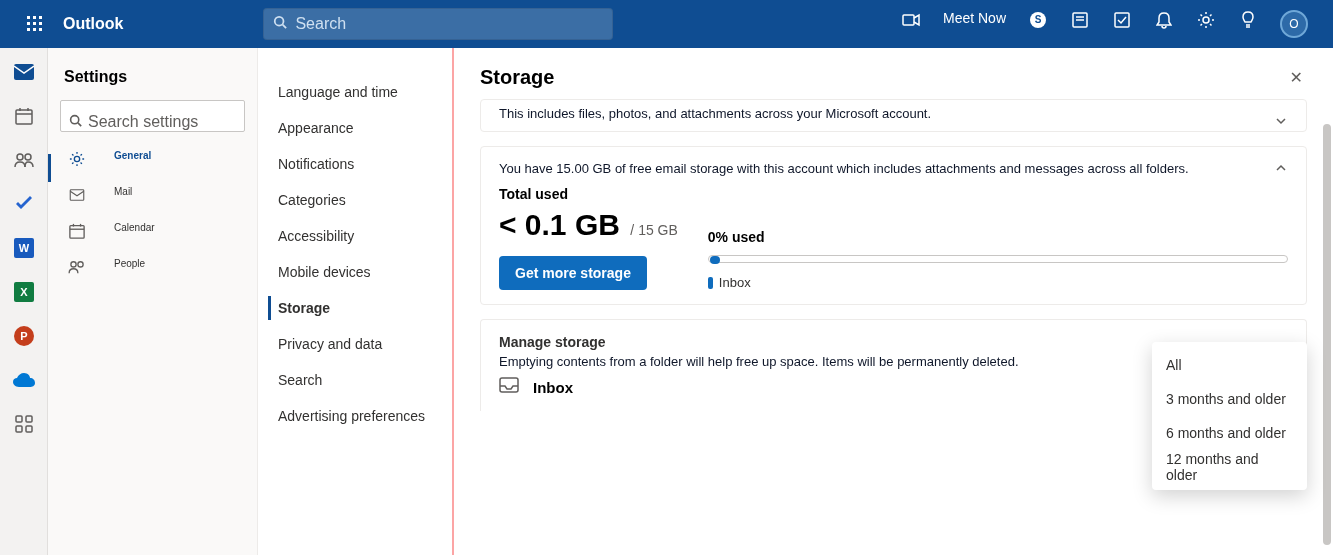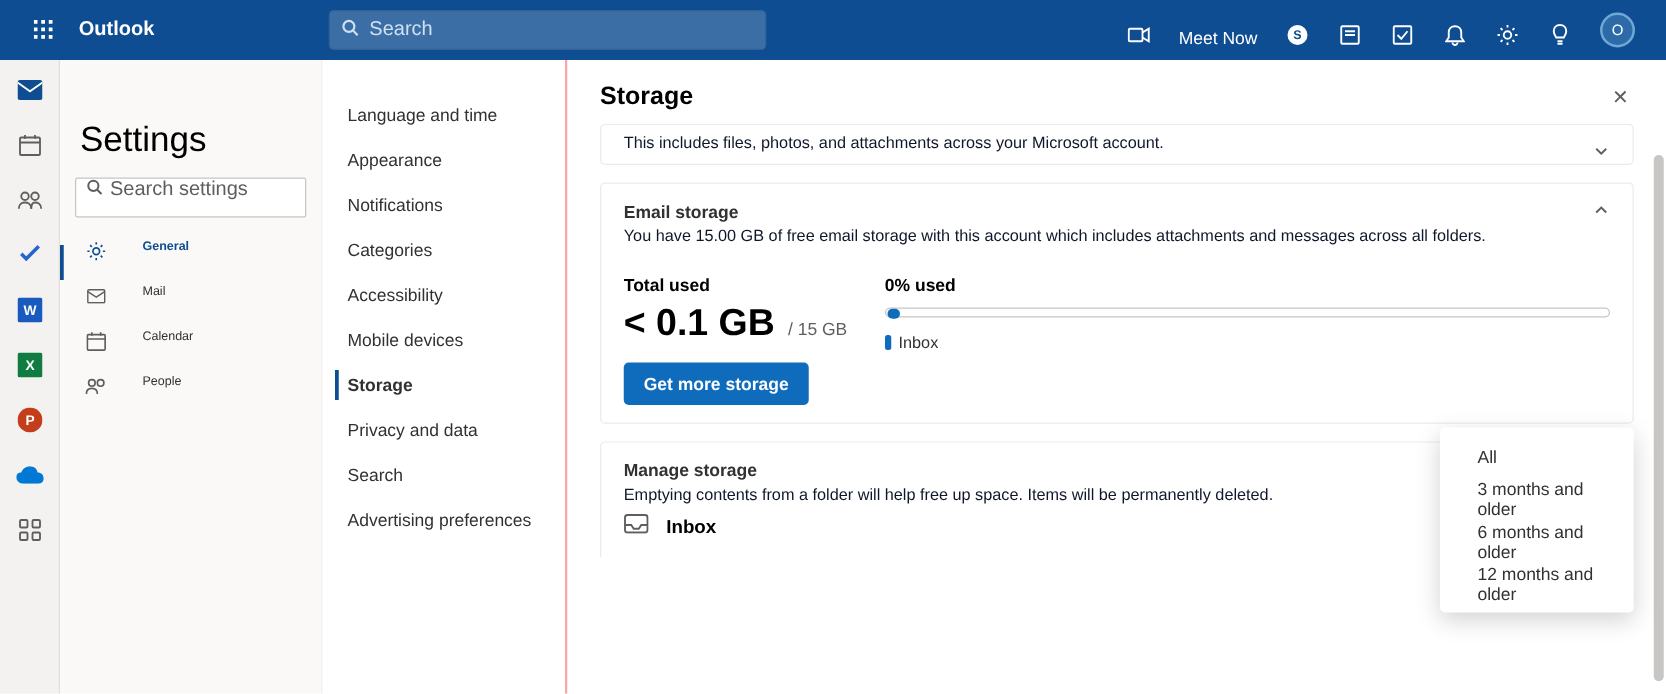--- a/index.html
+++ b/index.html
@@ -4,33 +4,33 @@
 <style>
 * { margin: 0; padding: 0; box-sizing: border-box; font-family: 'Segoe UI', Tahoma, sans-serif; }
 body { width: 1333px; height: 555px; overflow: hidden; background: #fff; }
 
 .topbar { height: 48px; background: #0f4d92; display: flex; align-items: center; color: #fff; padding: 0 19px; }
 .topbar .waffle { width: 32px; height: 32px; display: flex; align-items: center; justify-content: center; cursor: pointer; }
 .topbar .brand { font-size: 16px; font-weight: 600; margin-left: 12px; margin-right: 140px; }
 .topbar .searchbox { width: 350px; height: 32px; background: #3b6ea5; border-radius: 4px; display: flex; align-items: center; padding: 0 10px; color: #cfe0f1; cursor: text; box-shadow: inset 0 0 0 1px rgba(0,0,0,0.1); }
 .topbar .searchbox .sicon { margin-right: 8px; }
 .topbar .spacer { flex: 1; }
-.topbar .right { display: flex; align-items: flex-end; gap: 22px; padding-right: 6px; }
+.topbar .right { display: flex; align-items: flex-start; gap: 22px; padding-right: 6px; }
 .topbar .right .meet { font-size: 14px; cursor: pointer; }
 .topbar .right .ticon { width: 20px; height: 20px; display: flex; align-items: center; justify-content: center; cursor: pointer; color: #fff; }
 .topbar .right .avatar { width: 28px; height: 28px; border-radius: 50%; background: #2d6aa8; border: 2px solid #6fa8d8; display: flex; align-items: center; justify-content: center; font-size: 12px; overflow: hidden; }
 
 .body { display: flex; height: 507px; }
 
 .leftrail { width: 48px; background: #f3f2f1; border-right: 1px solid #e1dfdd; display: flex; flex-direction: column; align-items: center; padding-top: 12px; gap: 20px; }
 .leftrail .ritem { width: 24px; height: 24px; display: flex; align-items: center; justify-content: center; cursor: pointer; }
 
 .sidebar1 { width: 210px; background: #faf9f8; border-right: 1px solid #edebe9; padding: 20px 12px 0; }
-.sidebar1 h1 { font-size: 28px; font-weight: 400; margin-bottom: 14px; padding-left: 4px; margin-top: 28px; }
-.sidebar1 .searchset { width: 100%; height: 32px; border: 1px solid #c8c6c4; border-radius: 2px; display: flex; align-items: flex-start; padding: 0 8px; color: #605e5c; background: #fff; cursor: text; }
+.sidebar1 h1 { font-size: 16px; font-weight: 700; margin-bottom: 14px; padding-left: 4px; }
+.sidebar1 .searchset { width: 100%; height: 32px; border: 1px solid #c8c6c4; border-radius: 2px; display: flex; align-items: flex-end; padding: 0 8px; color: #605e5c; background: #fff; cursor: text; }
 .sidebar1 .searchset .sicon { margin-right: 6px; }
 .sidebar1 .nav { margin-top: 18px; }
 .sidebar1 .nav .item { display: flex; align-items: flex-start; height: 36px; padding: 0 8px; font-size: 10px; color: #323130; cursor: pointer; gap: 28px; }
 .sidebar1 .nav .item.active { font-weight: 600; color: #0f4d92; position: relative; }
 .sidebar1 .nav .item.active::before { content: ''; position: absolute; left: -12px; top: 4px; bottom: 4px; width: 3px; background: #0f4d92; }
 .sidebar1 .nav .iicon { width: 18px; height: 18px; display: flex; align-items: center; justify-content: center; }
 
 .sidebar2 { width: 196px; background: #fff; border-right: 2px solid #fca5a5; padding: 26px 0 0; }
 .sidebar2 .item2 { height: 36px; display: flex; align-items: center; padding: 0 20px; font-size: 14px; color: #323130; cursor: pointer; }
 .sidebar2 .item2.active { font-weight: 600; position: relative; }
@@ -40,41 +40,41 @@
 .main .mhead { display: flex; align-items: center; justify-content: space-between; padding: 18px 30px 10px 26px; }
 .main .mhead h2 { font-size: 20px; font-weight: 600; }
 .main .close { cursor: pointer; color: #605e5c; font-size: 16px; }
 .main .scroll { flex: 1; overflow-y: auto; padding: 0 26px 20px; position: relative; }
 
 .card { border: 1px solid #edebe9; border-radius: 4px; padding: 14px 18px; margin-bottom: 14px; position: relative; }
 .card .chev { position: absolute; right: 18px; top: 14px; color: #605e5c; cursor: pointer; }
 .card.topcard { padding-top: 6px; padding-bottom: 10px; }
 .card .title { font-size: 14px; font-weight: 600; color: #323130; margin-bottom: 4px; }
 .card .desc { font-size: 13px; color: #0f172a; }
-.totalrow { display: flex; gap: 30px; margin-top: 24px; }
+.totalrow { display: flex; align-items: flex-end; gap: 30px; margin-top: 10px; }
 .totalcol { }
 .totallabel { font-size: 14px; font-weight: 600; margin-bottom: 6px; }
 .totalval { font-size: 30px; font-weight: 700; }
 .totalof { font-size: 14px; color: #605e5c; margin-left: 6px; }
 .btn { background: #0f6cbd; color: #fff; border: none; border-radius: 4px; height: 34px; padding: 0 16px; font-size: 14px; font-weight: 600; cursor: pointer; margin-top: 14px; }
 .barcol { flex: 1; }
 .pctlabel { font-size: 14px; font-weight: 600; margin-bottom: 10px; }
 .progress { width: 100%; height: 8px; border: 1px solid #c8c6c4; border-radius: 4px; position: relative; background: #fff; }
 .progress .fill { position: absolute; left: 1px; top: 0px; height: 8px; width: 10px; background: #0f6cbd; border-radius: 4px; }
 .legend { display: flex; align-items: center; gap: 6px; margin-top: 12px; font-size: 13px; color: #323130; }
 .legend .dot { width: 5px; height: 12px; background: #0f6cbd; border-radius: 2px; }
 
 .folderrow { display: flex; align-items: center; gap: 14px; padding: 8px 0 0; }
 .folderrow .ficon { color: #605e5c; }
 .folderrow .fmain { flex: 1; }
 .folderrow .fname { font-size: 15px; font-weight: 600; }
 .folderrow .fmeta { font-size: 13px; color: #605e5c; margin-top: 2px; }
 .folderrow .empty { color: #0f6cbd; display: flex; align-items: center; gap: 6px; cursor: pointer; font-size: 14px; }
 
-.dropdown { position: absolute; right: 26px; top: 294px; width: 155px; background: #fff; border-radius: 4px; box-shadow: 0 6px 20px rgba(0,0,0,0.18); padding: 6px 16px; z-index: 50; }
+.dropdown { position: absolute; right: 26px; top: 294px; width: 155px; background: #fff; border-radius: 4px; box-shadow: 0 6px 20px rgba(0,0,0,0.18); padding: 6px 0; z-index: 50; }
 .dropdown .ditem { height: 34px; display: flex; align-items: center; padding: 0 14px; font-size: 14px; color: #323130; cursor: pointer; }
 
 .scrollbar-dummy { position: absolute; right: 2px; top: 76px; width: 8px; bottom: 10px; background: #c8c6c4; border-radius: 4px; }
 .svg-icon { display: block; }
 </style>
 </head>
 <body>
 
 <div class="topbar">
   <div class="waffle">
@@ -290,21 +290,20 @@
         <span class="chev"><svg width="14" height="14" viewBox="0 0 14 14" fill="none" stroke="#605e5c" stroke-width="1.5">
               <path d="M3 5 L7 9 L11 5"></path>
             </svg></span>
         <div class="desc">This includes files, photos, and attachments across your Microsoft account.</div>
       </div>
 
       <div class="card">
         <span class="chev"><svg width="14" height="14" viewBox="0 0 14 14" fill="none" stroke="#605e5c" stroke-width="1.5">
               <path d="M3 9 L7 5 L11 9"></path>
             </svg></span>
-        <div class="title">Email storage</div>
         <div class="desc">You have 15.00 GB of free email storage with this account which includes attachments and messages across all folders.</div>
 
         <div class="totalrow">
           <div class="totalcol">
             <div class="totallabel">Total used</div>
             <div>
               <span class="totalval">&lt; 0.1 GB</span>
               <span class="totalof">/ 15 GB</span>
             </div>
             <button class="btn">Get more storage</button>

